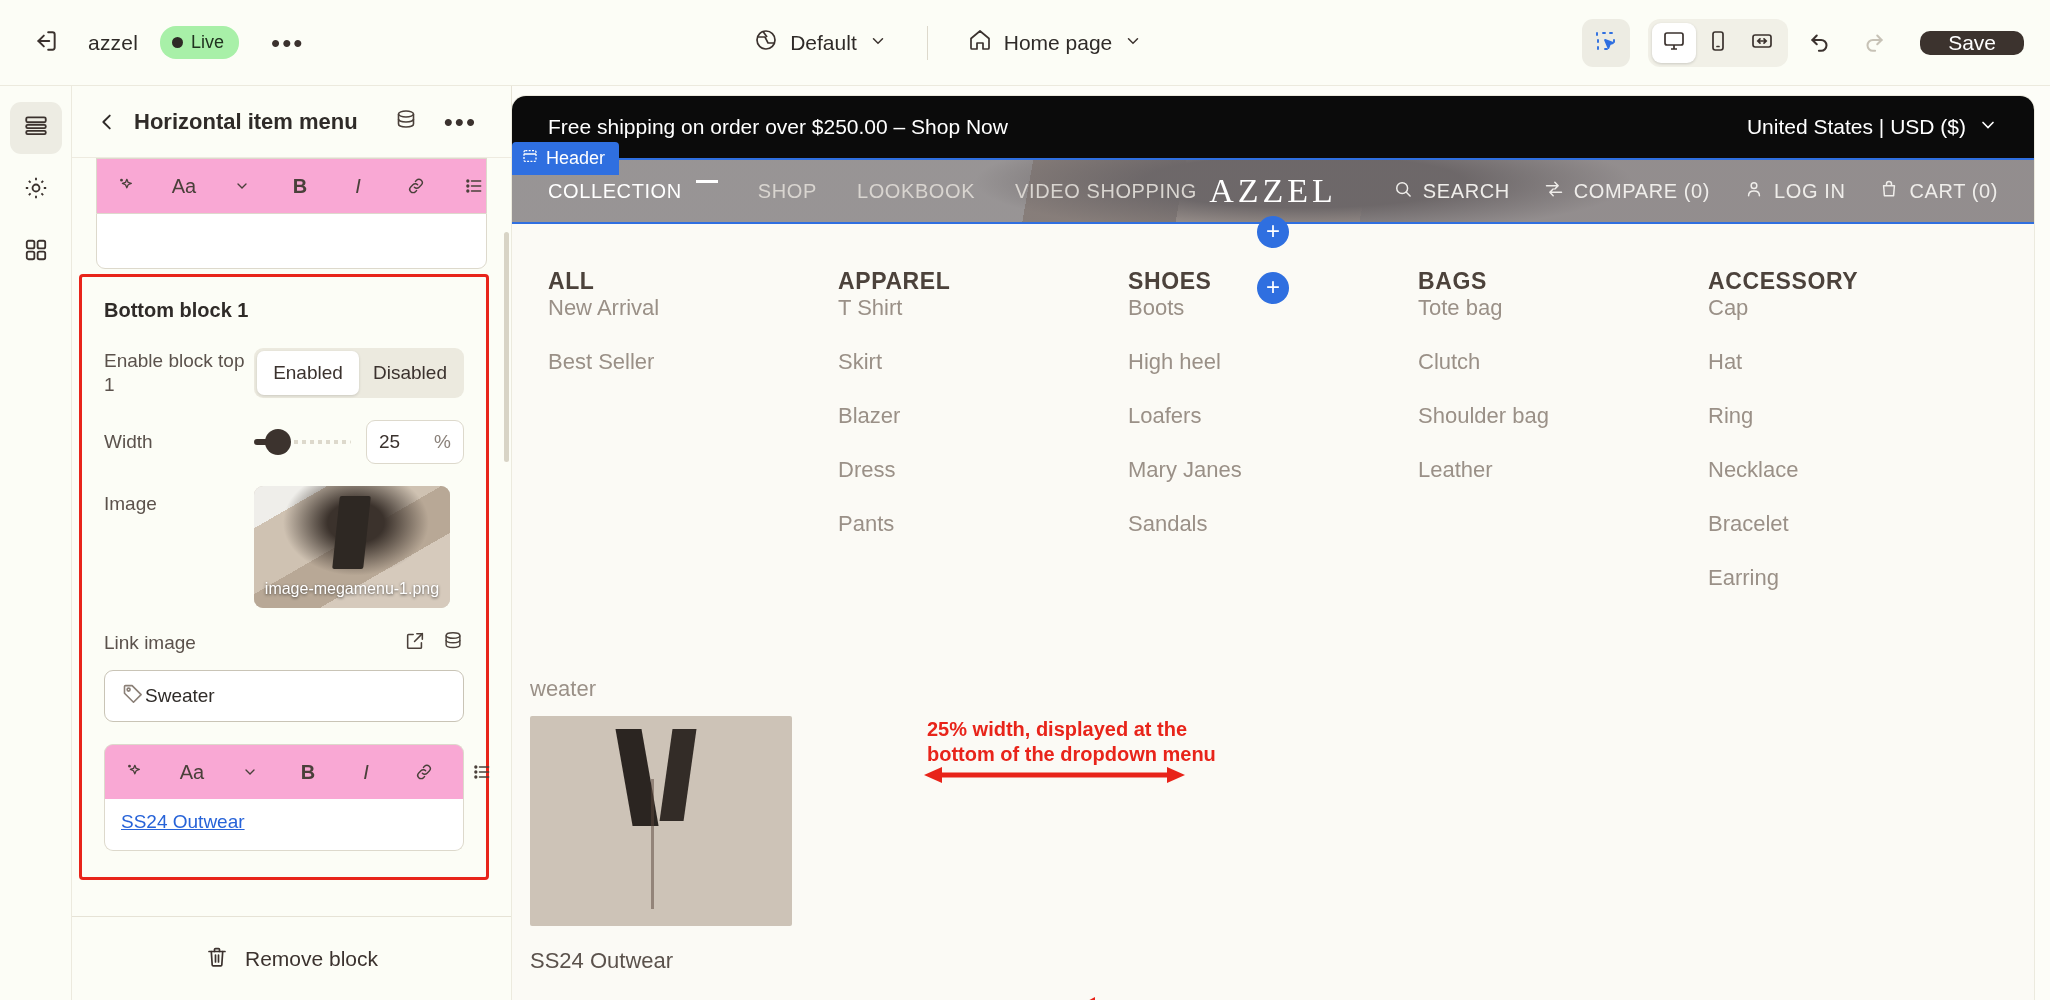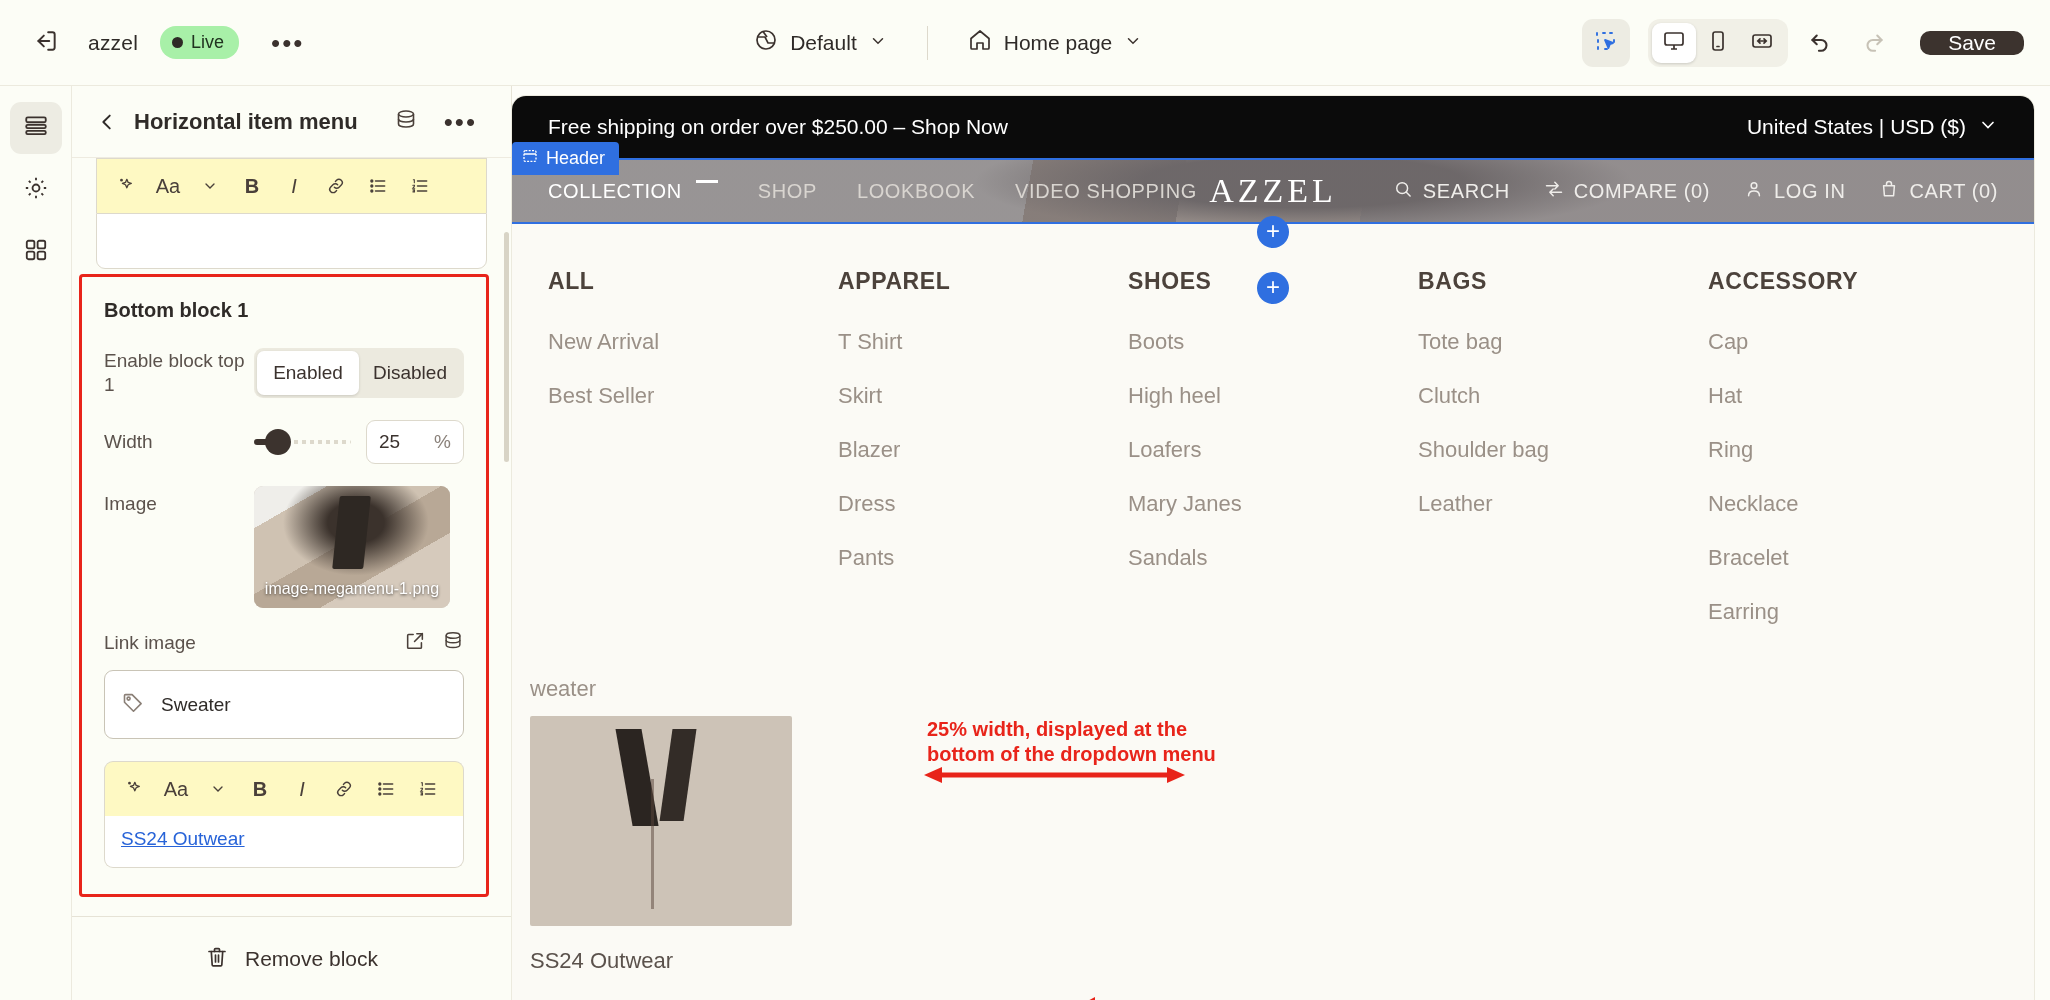--- a/index.html
+++ b/index.html
@@ -94,22 +94,22 @@
     height: 72px; display: flex; align-items: center; gap: 16px;
     padding: 0 24px; border-bottom: 1px solid #eeebe0;
   }
   .sb-title { font-size: 22px; font-weight: bold; color: #2f2b28; flex: 1; }
   .back-chev { cursor: pointer; display: flex; align-items: center; }
 
   .sb-body { position: absolute; top: 72px; left: 0; right: 0; bottom: 84px; }
 
   
   .rt-bar {
-    display: flex; align-items: center; gap: 4px;
-    padding: 8px 10px; background: #fef9c3;
+    display: flex; align-items: center; gap: 20px;
+    padding: 8px 10px; background: #f9a8d4;
     border: 1px solid #ddd9cc; border-bottom: none;
     border-radius: 9px 9px 0 0;
   }
   .rt-btn {
     min-width: 38px; height: 38px; padding: 0 6px;
     display: flex; align-items: center; justify-content: center;
     border-radius: 7px; cursor: pointer; color: #4a403a; font-size: 20px;
   }
   .rt-area {
     border: 1px solid #ddd9cc; border-radius: 0 0 9px 9px;
@@ -184,22 +184,22 @@
     text-shadow: 0 1px 3px rgba(0,0,0,.65);
   }
 
   .field-head {
     display: flex; align-items: center; justify-content: space-between;
     margin-bottom: 14px;
   }
   .field-label { font-size: 19px; color: #5b524c; }
   .field-head-icons { display: flex; align-items: center; gap: 16px; }
   .text-input {
-    height: 69px; border: 1px solid #c9c4b6; border-radius: 9px; background: #fff;
-    display: flex; align-items: center; gap: 16px; padding: 10px 16px; cursor: text;
+    height: 52px; border: 1px solid #c9c4b6; border-radius: 9px; background: #fff;
+    display: flex; align-items: center; padding: 10px 16px; cursor: text;
   }
   .text-input-val { font-size: 19px; color: #2f2b28; }
   .desc-area {
     border: 1px solid #ddd9cc; border-top: none; background: #fff;
     border-radius: 0 0 9px 9px; padding: 12px 16px; min-height: 52px;
   }
   .desc-link {
     font-size: 19px; color: #2763d8; text-decoration: underline; cursor: pointer;
   }
 
@@ -270,21 +270,21 @@
   }
 
   .mega {
     position: relative; padding: 44px 36px 0 36px; background: #fbfaf5;
     display: flex; gap: 0;
   }
   .mega-col { width: 302px; }
   .mega-col.c1 { width: 302px; }
   .mega-head {
     font-size: 23px; font-weight: bold; color: #4c423b;
-    letter-spacing: .6px; margin-bottom: 34px;
+    letter-spacing: .6px; 
   }
   .mega-item {
     font-size: 22px; color: #9a9087; margin-bottom: 28px; cursor: pointer;
   }
 
   .annot-text {
     position: absolute; left: 415px; top: 493px; width: 290px;
     color: #e8241a; font-size: 20px; font-weight: bold; line-height: 1.25;
     z-index: 20;
   }

